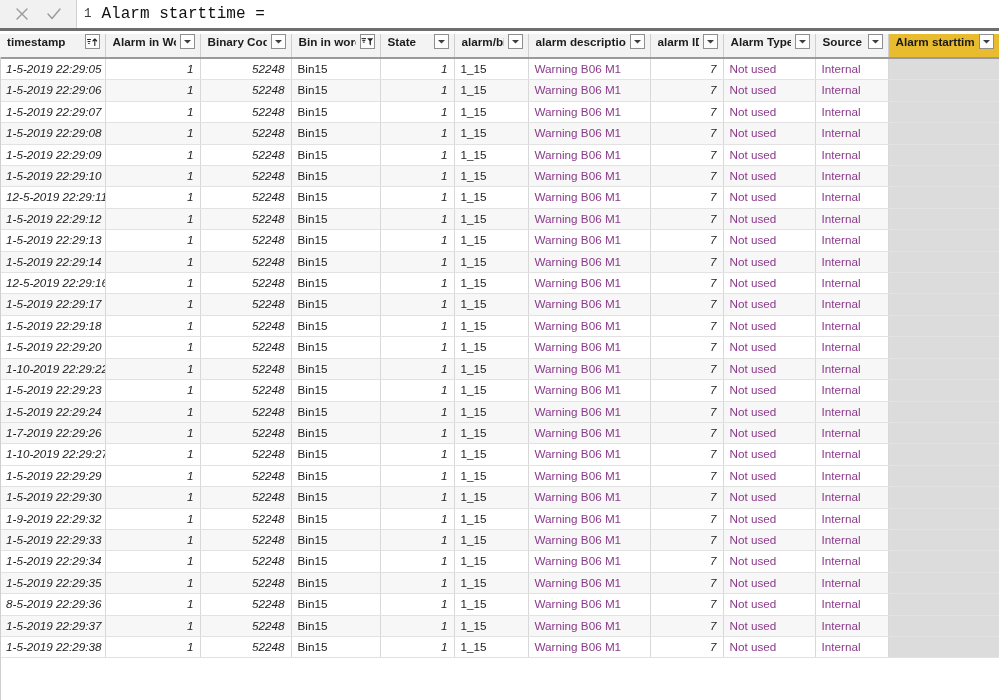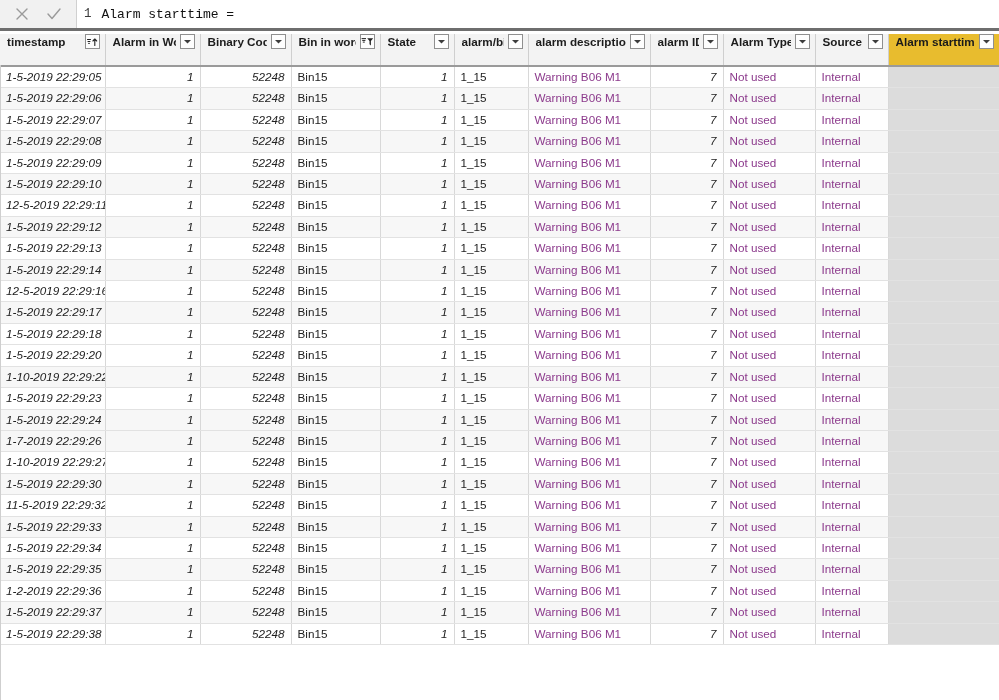--- a/index.html
+++ b/index.html
@@ -48,21 +48,21 @@
   }
   #line-number {
     color: #3a3a3a;
     margin-right: 10px;
     font-family: "Liberation Mono", monospace;
     font-size: 12.5px;
     user-select: none;
   }
   #formula-text {
     font-family: "Liberation Mono", monospace;
-    font-size: 13px;
+    font-size: 16px;
     color: #111111;
     white-space: pre;
   }
 
   
   #grid {
     position: absolute;
     left: 0; top: 34px;
     width: 999px; height: 666px;
     overflow: hidden;
@@ -75,21 +75,21 @@
     width: 999px;
     font-size: 12px;
   }
 
   
   thead th {
     background: #f3f3f3;
     border-right: 1px solid #cfcfcf;
     border-bottom: 2px solid #9a9a9a;
     height: 23px;
-    padding: 0 5px 16px 7px;
+    padding: 0 5px 8px 7px;
     font-weight: bold;
     font-size: 11.7px;
     color: #1c1c1c;
     text-align: left;
     vertical-align: middle;
     white-space: nowrap;
     overflow: hidden;
     position: relative;
   }
   thead th.hl {
@@ -544,35 +544,48 @@
           <td class="num">52248</td>
           <td class="txt">Bin15</td>
           <td class="num">1</td>
           <td class="txt">1_15</td>
           <td class="mag">Warning B06 M1</td>
           <td class="num">7</td>
           <td class="mag">Not used</td>
           <td class="mag">Internal</td>
           <td class="empty-hl"></td>
         </tr>
+        <tr class="odd">
+          <td class="ts">1-5-2019 22:29:29</td>
+          <td class="num">1</td>
+          <td class="num">52248</td>
+          <td class="txt">Bin15</td>
+          <td class="num">1</td>
+          <td class="txt">1_15</td>
+          <td class="mag">Warning B06 M1</td>
+          <td class="num">7</td>
+          <td class="mag">Not used</td>
+          <td class="mag">Internal</td>
+          <td class="empty-hl"></td>
+        </tr>
         <tr class="even">
           <td class="ts">1-5-2019 22:29:30</td>
           <td class="num">1</td>
           <td class="num">52248</td>
           <td class="txt">Bin15</td>
           <td class="num">1</td>
           <td class="txt">1_15</td>
           <td class="mag">Warning B06 M1</td>
           <td class="num">7</td>
           <td class="mag">Not used</td>
           <td class="mag">Internal</td>
           <td class="empty-hl"></td>
         </tr>
         <tr class="odd">
-          <td class="ts">11-5-2019 22:29:32</td>
+          <td class="ts">1-9-2019 22:29:32</td>
           <td class="num">1</td>
           <td class="num">52248</td>
           <td class="txt">Bin15</td>
           <td class="num">1</td>
           <td class="txt">1_15</td>
           <td class="mag">Warning B06 M1</td>
           <td class="num">7</td>
           <td class="mag">Not used</td>
           <td class="mag">Internal</td>
           <td class="empty-hl"></td>
@@ -610,21 +623,21 @@
           <td class="txt">Bin15</td>
           <td class="num">1</td>
           <td class="txt">1_15</td>
           <td class="mag">Warning B06 M1</td>
           <td class="num">7</td>
           <td class="mag">Not used</td>
           <td class="mag">Internal</td>
           <td class="empty-hl"></td>
         </tr>
         <tr class="odd">
-          <td class="ts">1-2-2019 22:29:36</td>
+          <td class="ts">8-5-2019 22:29:36</td>
           <td class="num">1</td>
           <td class="num">52248</td>
           <td class="txt">Bin15</td>
           <td class="num">1</td>
           <td class="txt">1_15</td>
           <td class="mag">Warning B06 M1</td>
           <td class="num">7</td>
           <td class="mag">Not used</td>
           <td class="mag">Internal</td>
           <td class="empty-hl"></td>

